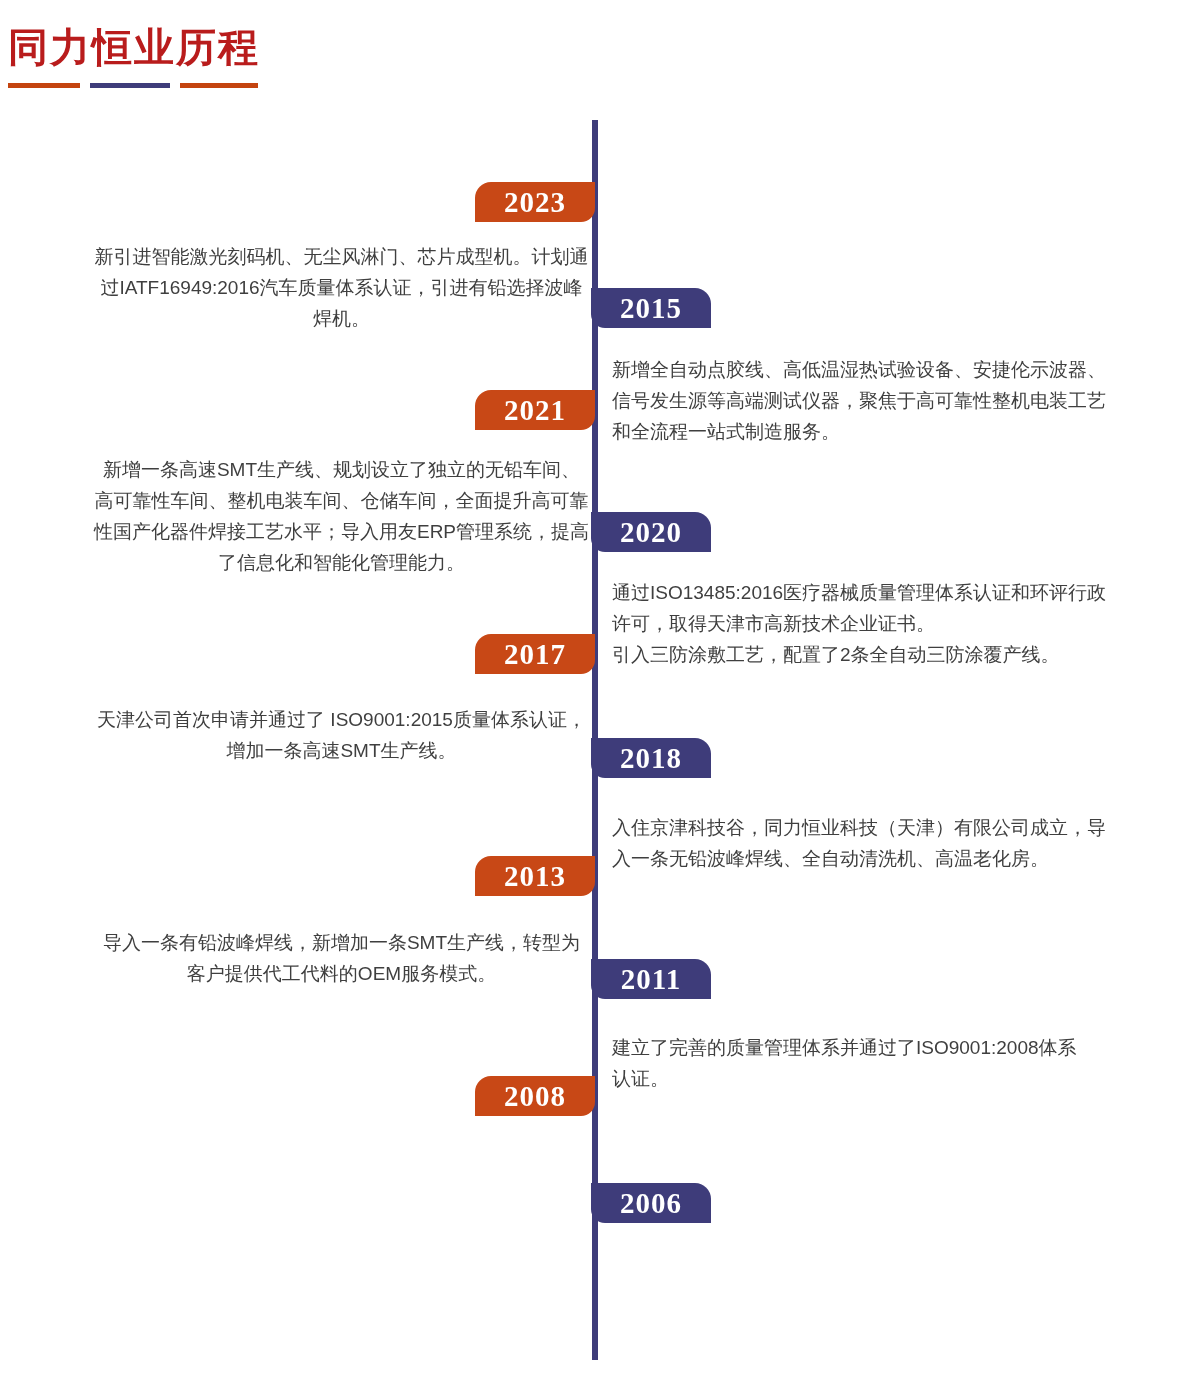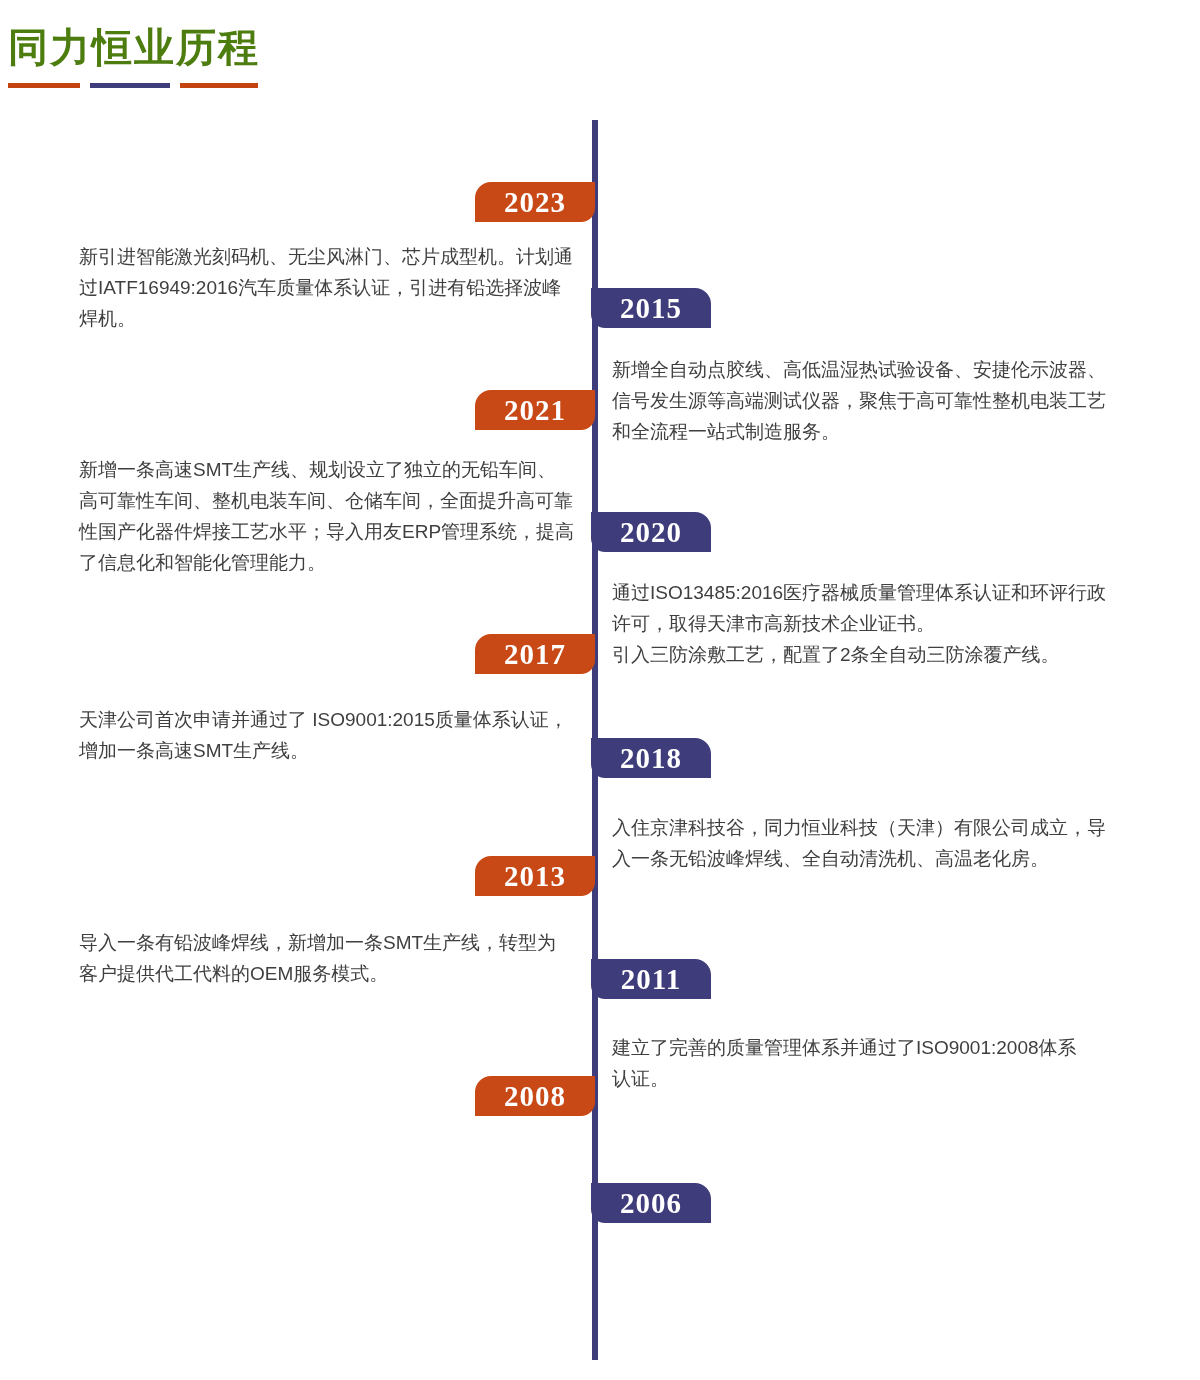--- a/index.html
+++ b/index.html
@@ -5,21 +5,21 @@
   html,body{margin:0;padding:0;background:#ffffff;}
   .page{
     position:relative;
     width:1200px;height:1380px;
     background:#ffffff;
     font-family:"Liberation Sans","DejaVu Sans",sans-serif;
     overflow:hidden;
   }
   .page-title{
     position:absolute;left:8px;top:20px;
-    font-size:40px;font-weight:bold;color:#4d7c0f;
+    font-size:40px;font-weight:bold;color:#b91c1c;
     letter-spacing:2px;
   }
   .title-dash{
     position:absolute;top:83px;height:5px;
   }
   .dash-orange{background:#C4440F;}
   .dash-indigo{background:#3E3C7A;}
   .dash-1{left:8px;width:72px;}
   .dash-2{left:90px;width:80px;}
   .dash-3{left:180px;width:78px;}
@@ -40,21 +40,21 @@
   }
   .badge-right{
     left:591px;background:#3E3C7A;
     border-radius:0 16px 0 14px;
   }
   .desc{
     position:absolute;width:525px;
     font-size:19px;line-height:31px;color:#3F3F3F;
     white-space:pre-line;
   }
-  .desc-left{left:79px;}
+  .desc-left{left:79px;text-align:center;}
   .desc-right{left:612px;}
 </style>
 </head>
 <body>
 
 <div class="page">
 
   <div class="page-title">同力恒业历程</div>
   <div class="title-dash dash-orange dash-1"></div>
   <div class="title-dash dash-indigo dash-2"></div>

